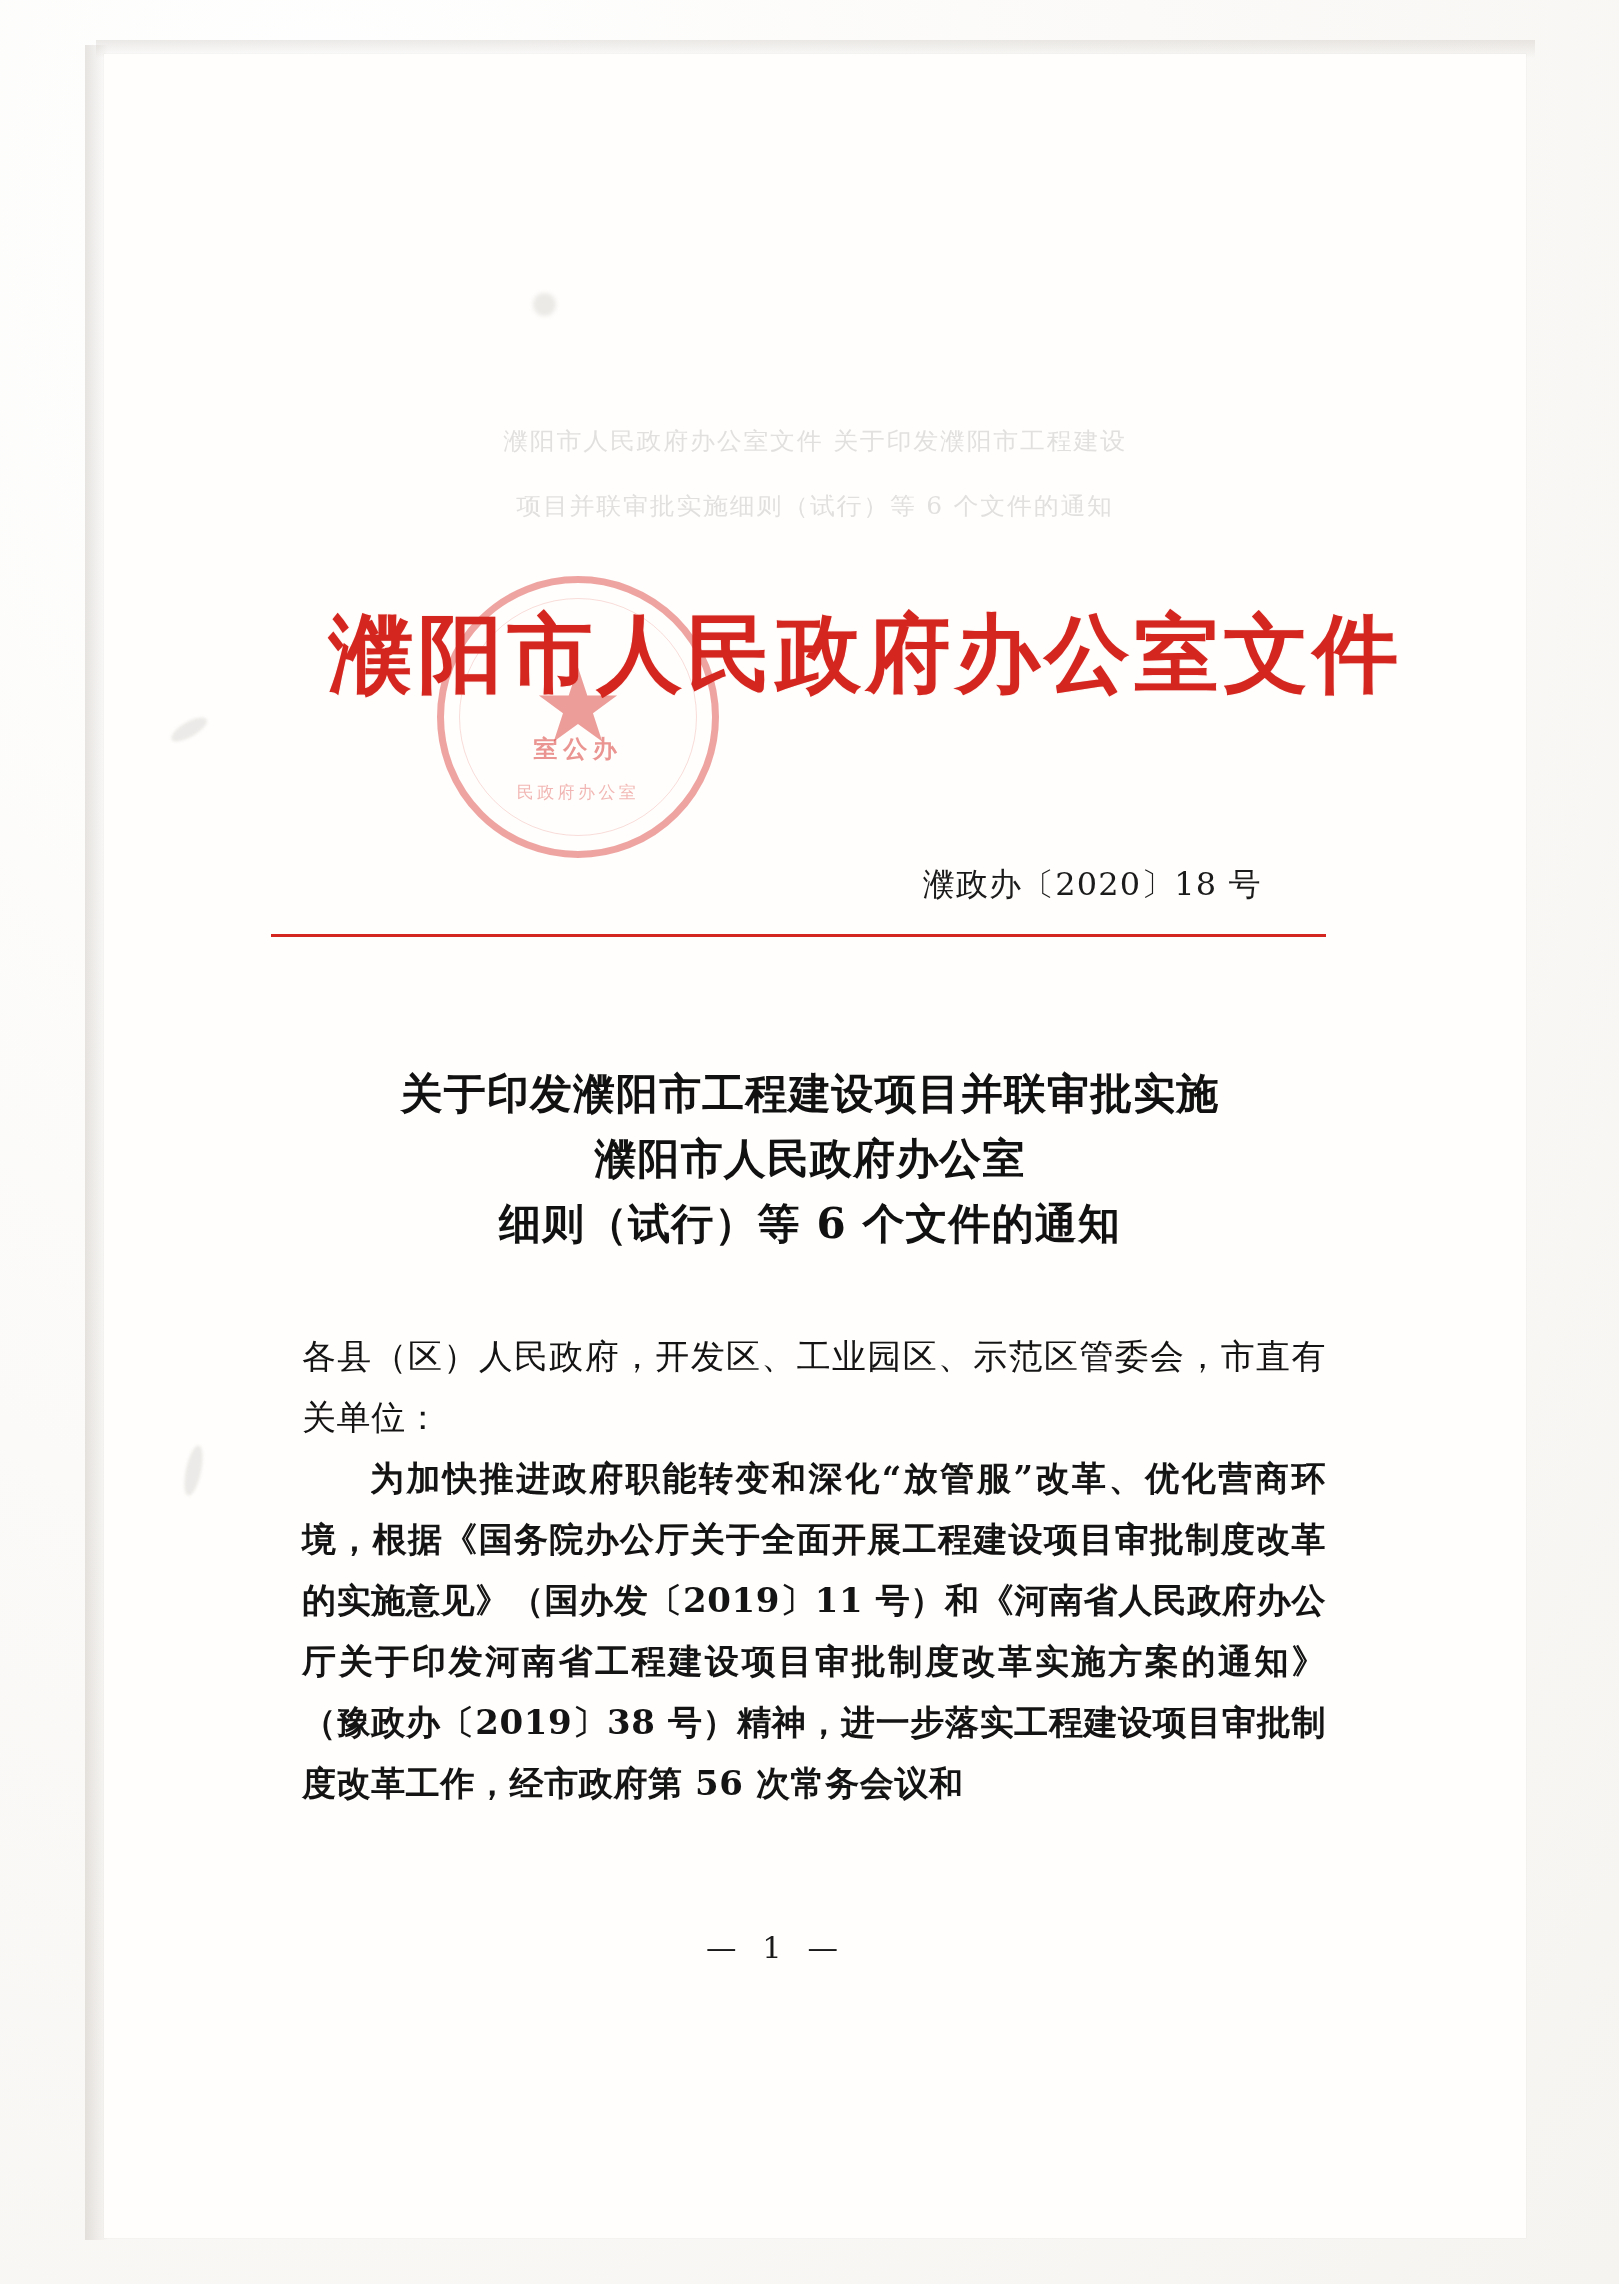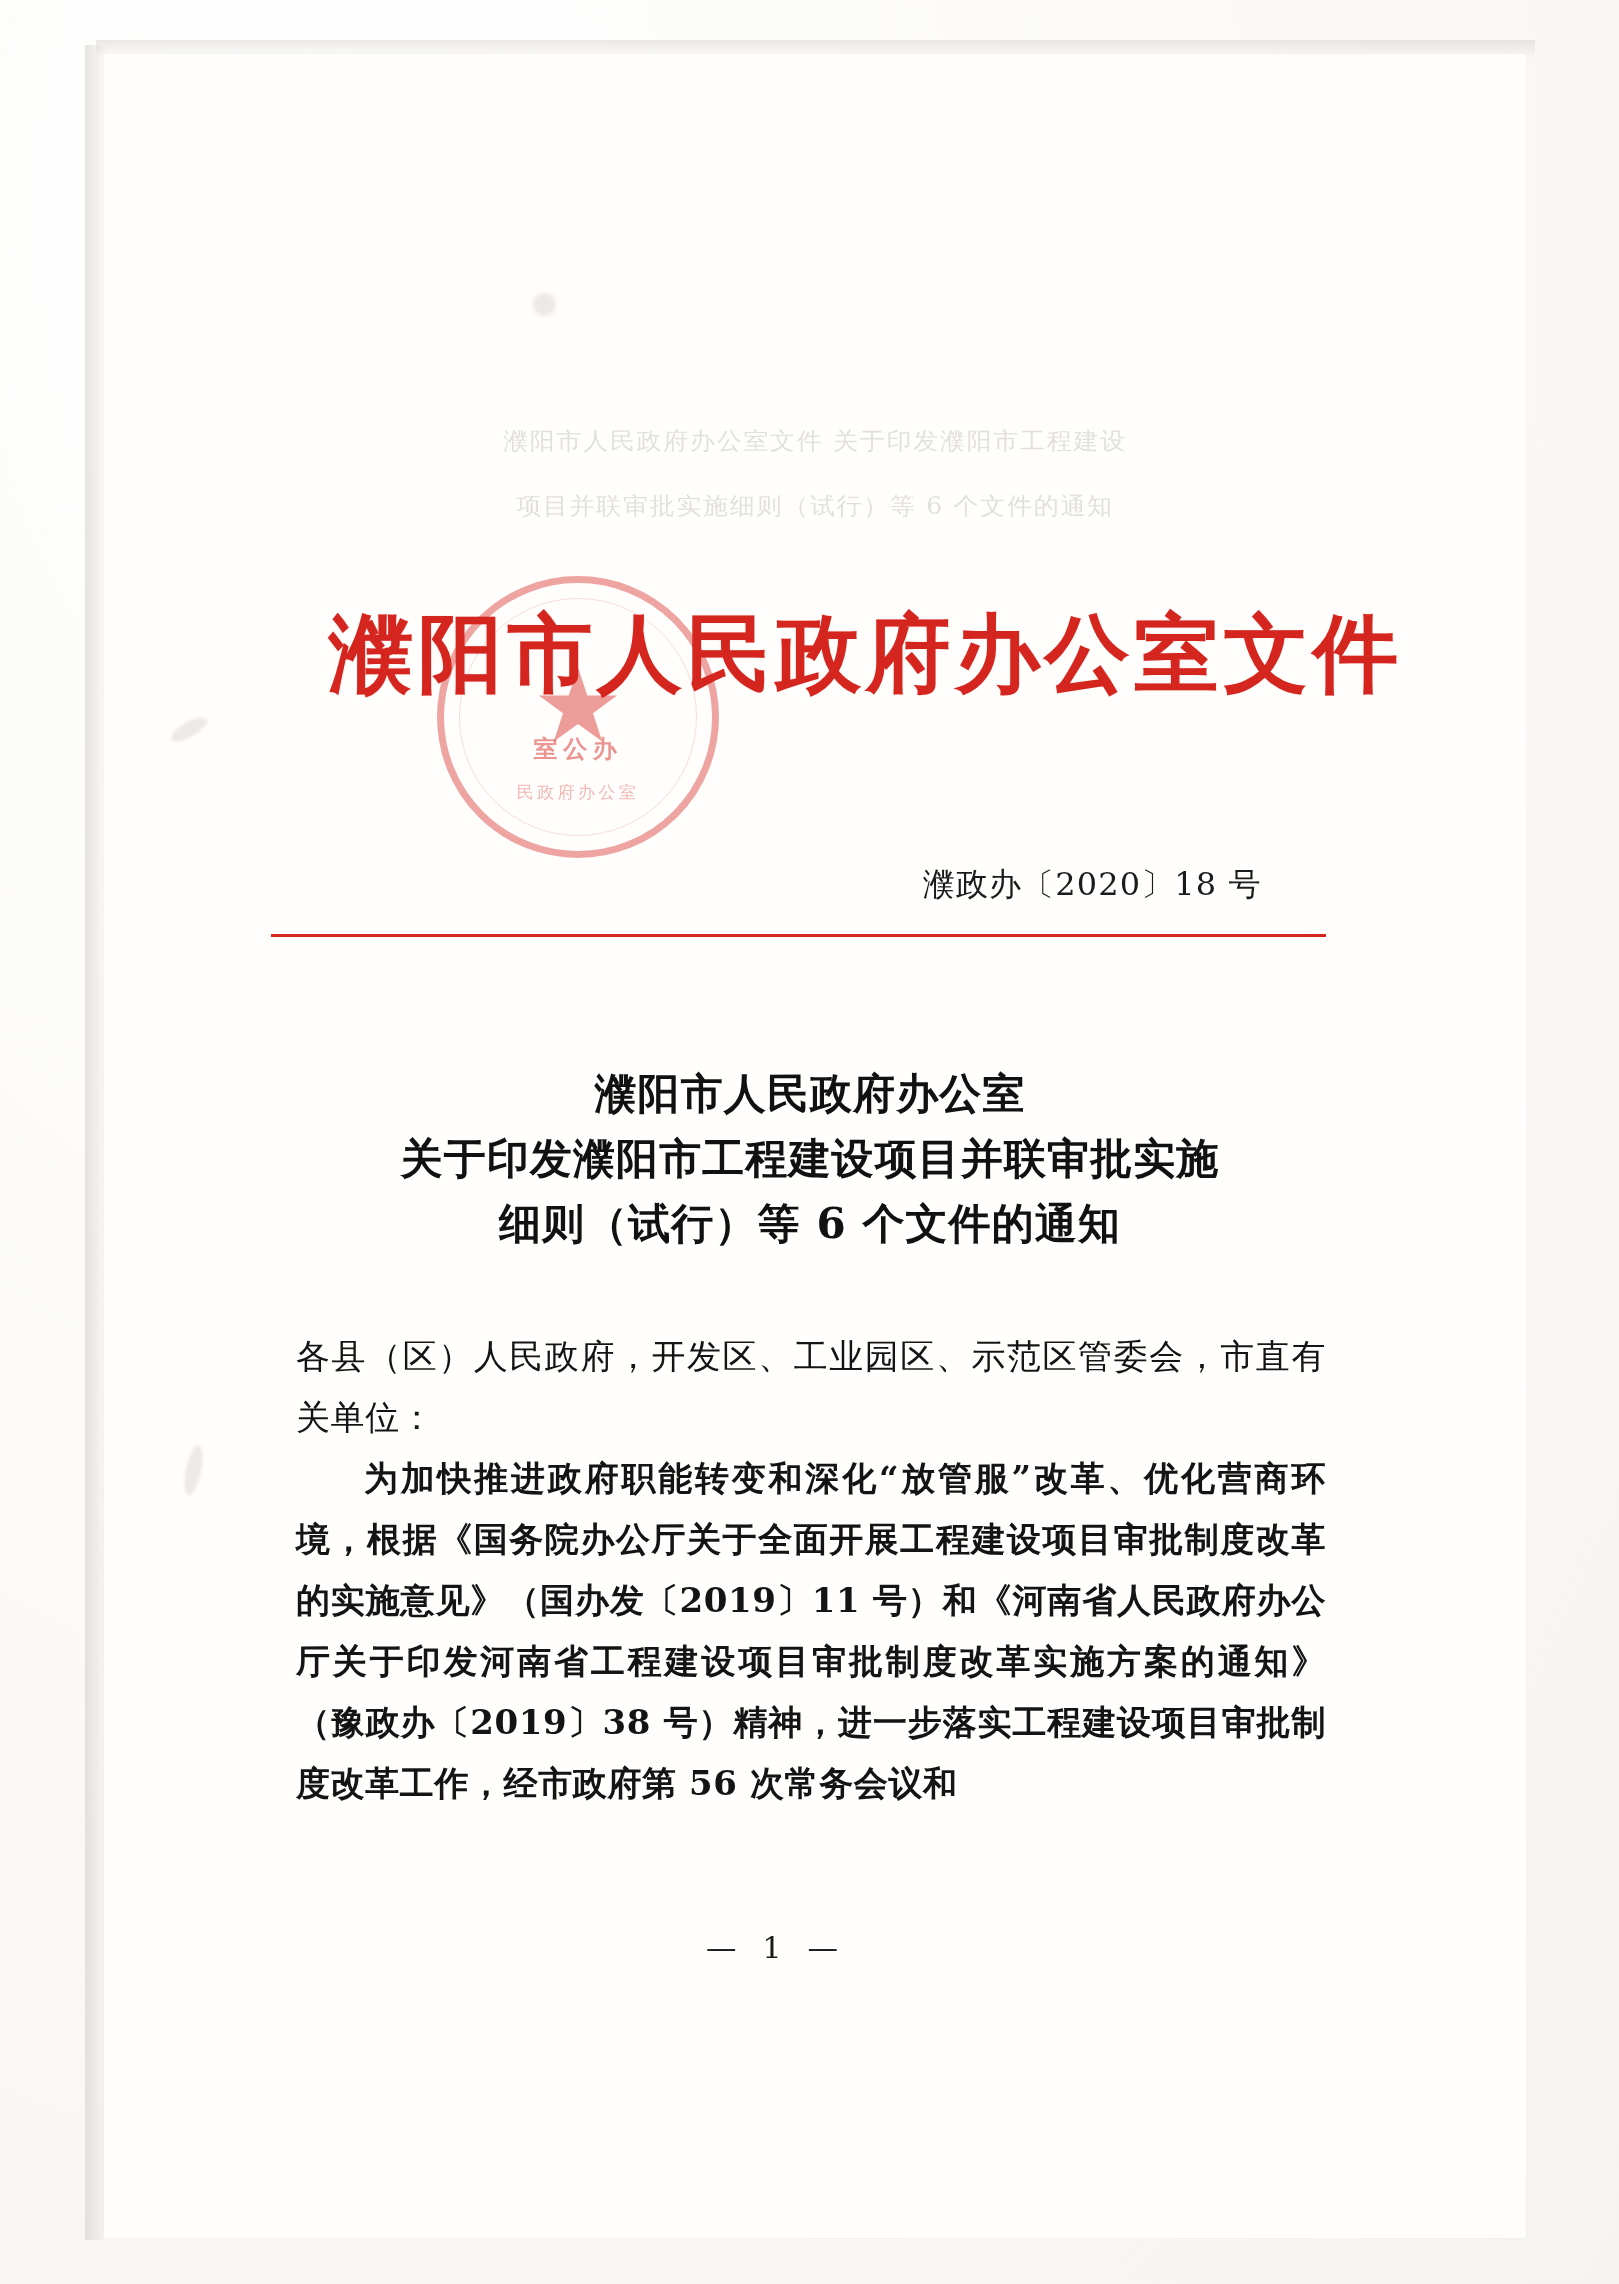--- a/index.html
+++ b/index.html
@@ -182,21 +182,21 @@
     top: 1326px;
     width: 1033px;
     font-size: 34px;
     line-height: 61px;
     color: #141414;
     letter-spacing: 0.6px;
     text-align: justify;
     font-family: "DejaVu Serif", serif;
   }
   .body p {
-    margin: 0 0 0 3px;
+    margin: 0 0 0 9px;
   }
   .indent { text-indent: 2em; font-weight: bold; }
 
   
   .footer {
     position: absolute;
     left: 0;
     right: 0;
     top: 1930px;
     text-align: center;
@@ -242,22 +242,22 @@
     <div class="seal-text-bottom">民政府办公室</div>
   </div>
 
   <div class="masthead">濮阳市人民政府办公室文件</div>
 
   <div class="doc-number">濮政办〔2020〕18 号</div>
 
   <div class="red-rule"></div>
 
   <div class="title-block">
+    <div>关于印发濮阳市工程建设项目并联审批实施</div>
     <div>濮阳市人民政府办公室</div>
-    <div>关于印发濮阳市工程建设项目并联审批实施</div>
     <div>细则（试行）等 6 个文件的通知</div>
   </div>
 
   <div class="body">
     <p>各县（区）人民政府，开发区、工业园区、示范区管委会，市直有关单位：</p>
     <p class="indent">为加快推进政府职能转变和深化“放管服”改革、优化营商环境，根据《国务院办公厅关于全面开展工程建设项目审批制度改革的实施意见》（国办发〔2019〕11 号）和《河南省人民政府办公厅关于印发河南省工程建设项目审批制度改革实施方案的通知》（豫政办〔2019〕38 号）精神，进一步落实工程建设项目审批制度改革工作，经市政府第 56 次常务会议和</p>
   </div>
 
   <div class="footer">— 1 —</div>
 </div>

